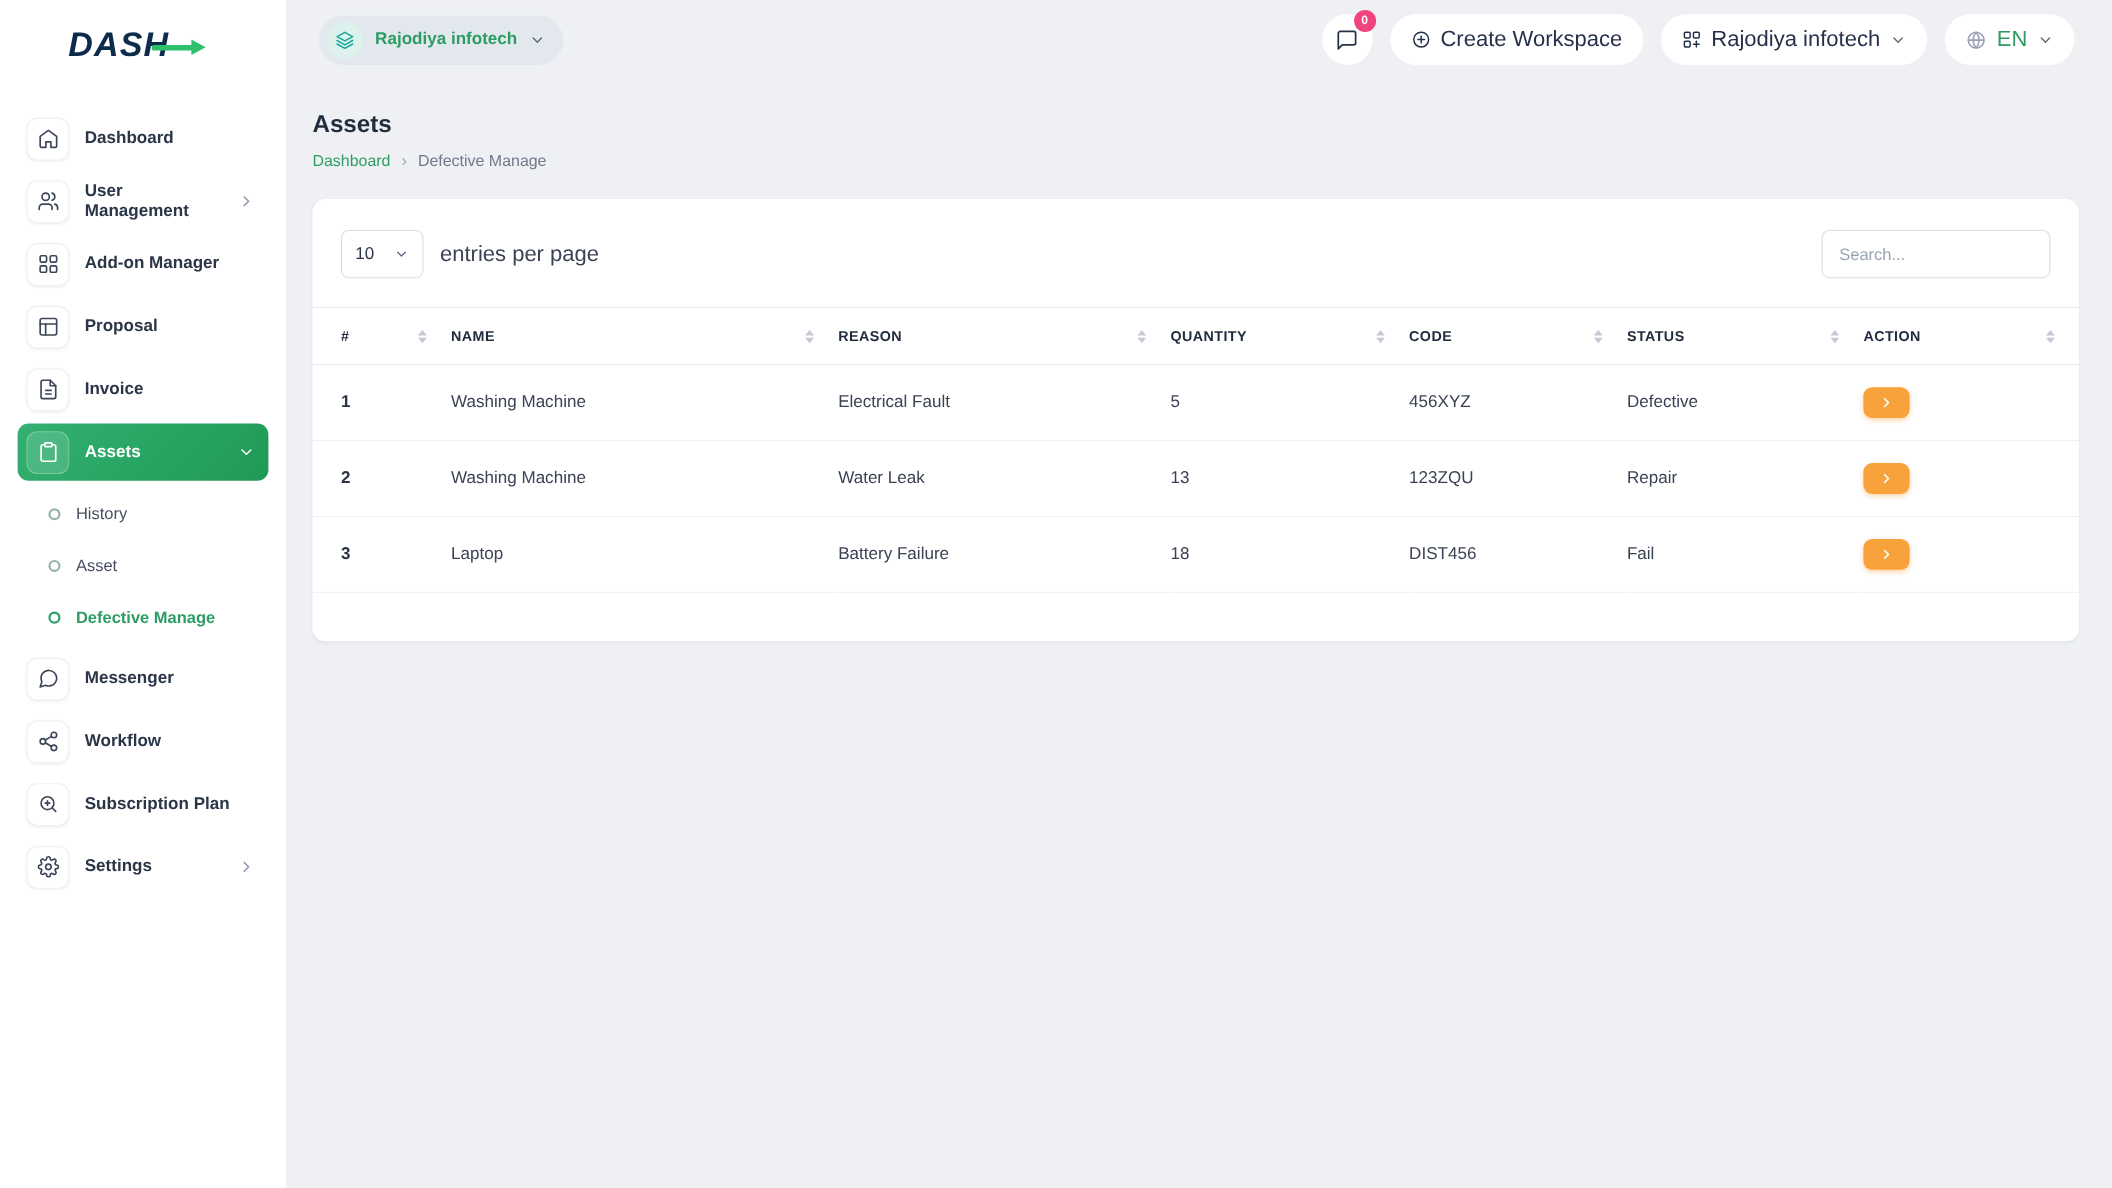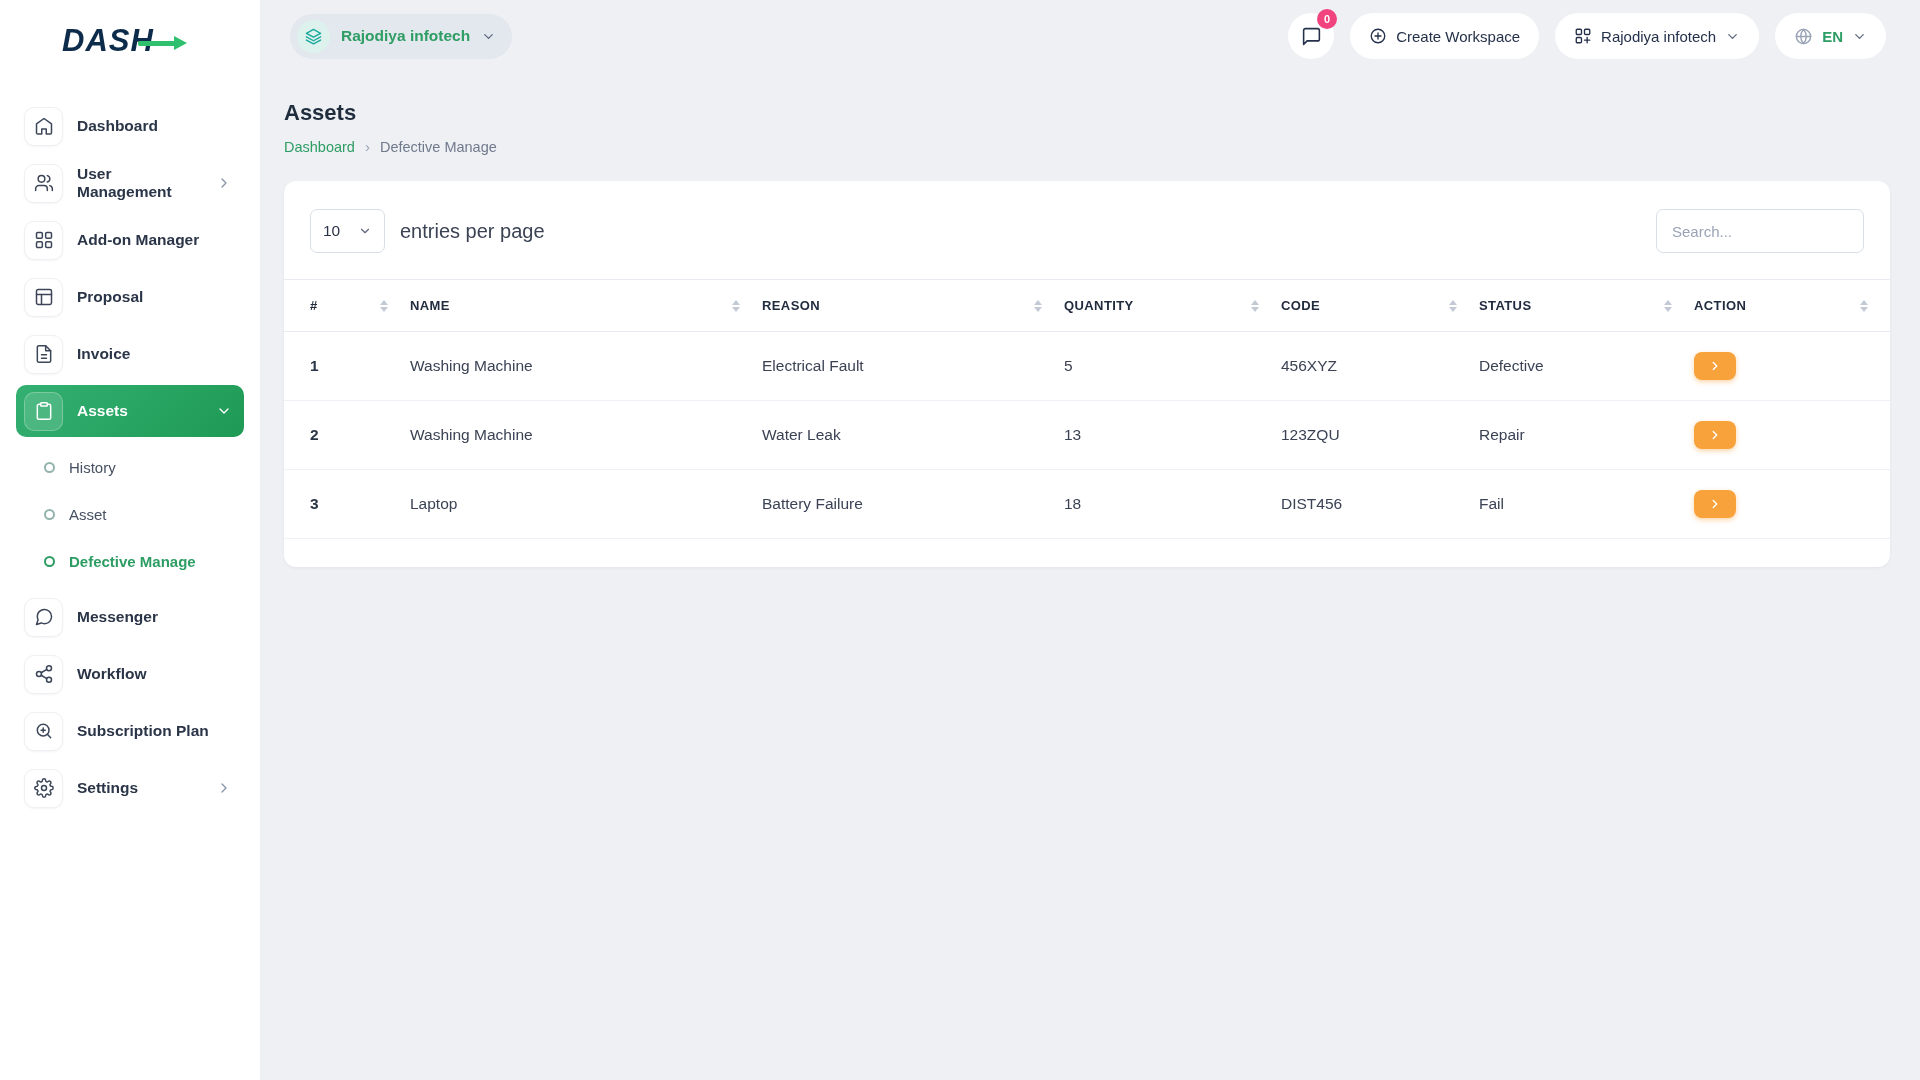--- a/index.html
+++ b/index.html
@@ -83,37 +83,37 @@
     display:flex; align-items:center; justify-content:center;
     position:relative; cursor:pointer; color:#25314a;
   }
   .badge {
     position:absolute; top:-4px; right:-3px; min-width:20px; height:20px;
     border-radius:10px; background:#f1437e; color:#fff; font-size:11px; font-weight:700;
     display:flex; align-items:center; justify-content:center; padding:0 6px;
   }
   .pill-btn {
     display:flex; align-items:center; gap:9px; background:#fff; border-radius:23px;
-    height:46px; padding:0 19px; font-size:15px; color:#25314a; cursor:pointer; font-weight:500;
-  }
-  .lang-label { color:#2d9d64; font-weight:700; }
+    height:46px; padding:0 19px; font-size:20px; color:#25314a; cursor:pointer; font-weight:500;
+  }
+  .lang-label { color:#2d9d64; font-weight:400; }
   .globe-wrap { color:#9aa3b5; display:flex; }
 
   
   .content { margin-left:284px; margin-right:30px; padding-top:100px; }
   .page-title { font-size:22px; font-weight:700; color:#1f2d3d; }
   .breadcrumb { display:flex; align-items:center; gap:10px; margin-top:12px; font-size:14.5px; }
   .crumb-link { color:#2d9d64; cursor:pointer; }
   .crumb-sep { color:#9aa3b5; font-size:15px; }
   .crumb-current { color:#707a8c; }
 
   .card {
     margin-top:26px; background:#fff; border-radius:12px;
     box-shadow:0 1px 3px rgba(20,30,60,0.06);
-    padding:28px 0 28px;
+    padding:28px 0 44px;
   }
   .card-controls {
     display:flex; align-items:center; justify-content:space-between; padding:0 26px;
   }
   .entries-group { display:flex; align-items:center; gap:15px; }
   .select-box {
     display:flex; align-items:center; justify-content:space-between;
     width:75px; height:44px; border:1px solid #d9dee8; border-radius:7px;
     padding:0 12px; font-size:15.5px; color:#2b3548; cursor:pointer; background:#fff;
   }

